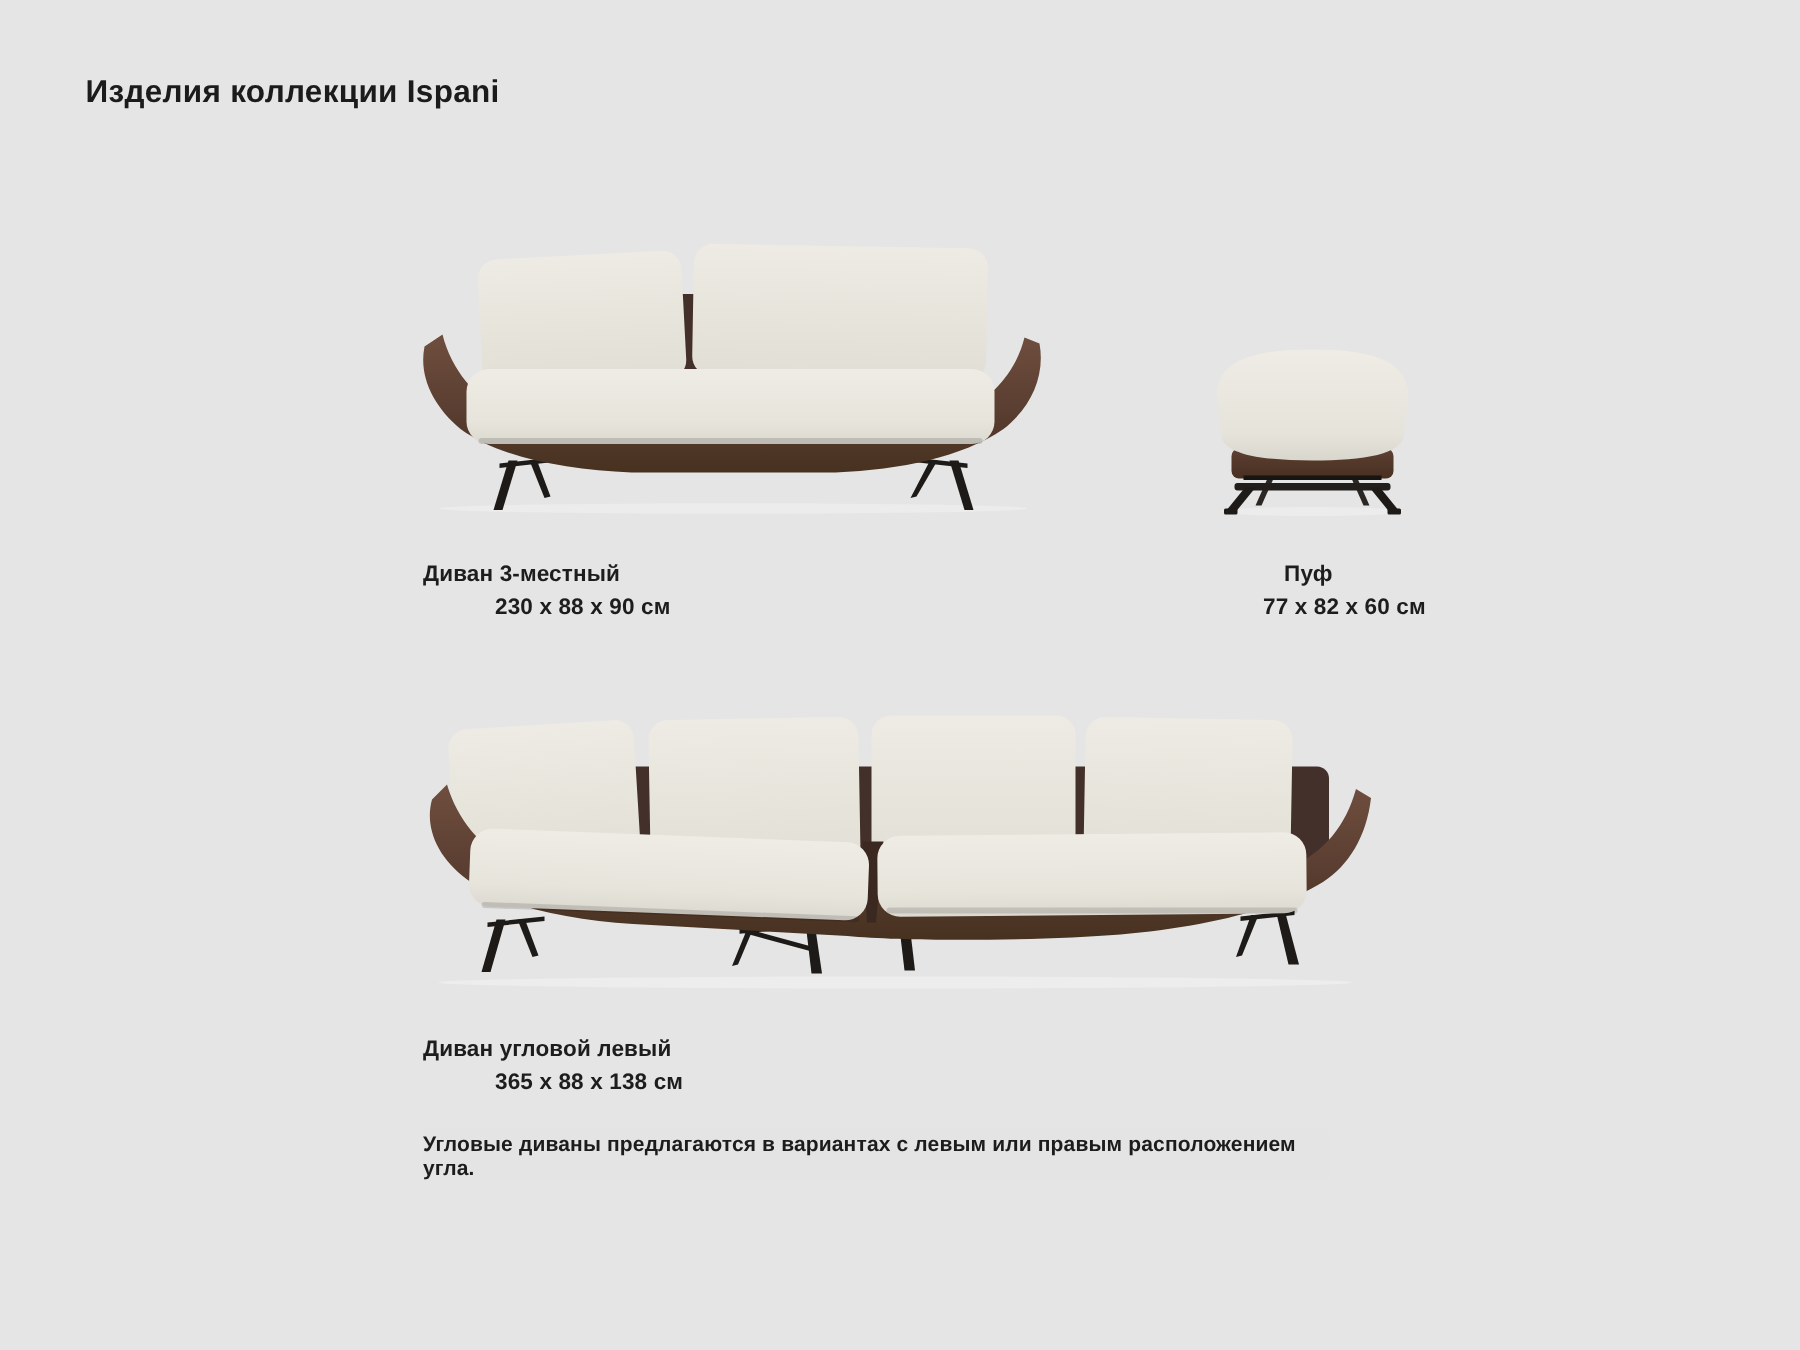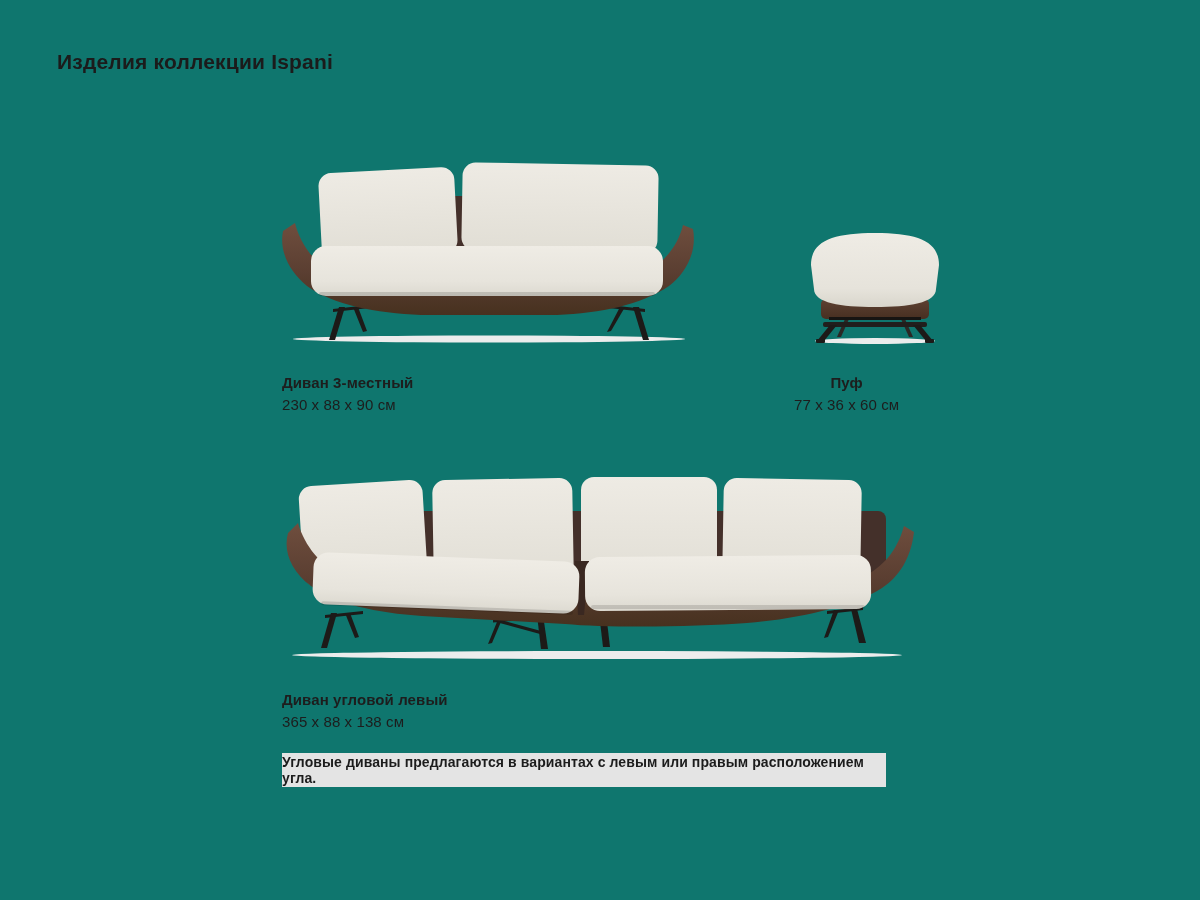--- a/index.html
+++ b/index.html
@@ -1,19 +1,19 @@
 <!DOCTYPE html>
 <html><head>
 <meta charset="utf-8">
 <style>
   html,body{margin:0;padding:0;background:#fff;}
   .page{
     position:relative;
     width:1200px;height:900px;
-    background:#0f766e;
+    background:#e5e5e5;
     font-family:"Liberation Sans","DejaVu Sans",sans-serif;
     color:#1d1d1d;
     overflow:hidden;
   }
   .page-title{
     position:absolute;left:57px;top:50px;
     font-size:21px;font-weight:600;letter-spacing:.2px;
     margin:0;color:#1b1b1b;
   }
   figure{margin:0;padding:0;position:absolute;}
@@ -21,21 +21,21 @@
   .img-pouf{left:797px;top:231px;width:156px;height:114px;}
   .img-corner{left:277px;top:461px;width:648px;height:200px;}
   .product-label{
     position:absolute;
     font-size:15px;line-height:21px;letter-spacing:.1px;
   }
   .label-sofa3{left:282px;top:372px;}
   .label-pouf{left:794px;top:372px;text-align:center;}
   .label-corner{left:282px;top:689px;}
   .p-name{font-weight:700;}
-  .p-dims{font-weight:400;margin-top:1px;}
+  .p-dims{font-weight:700;margin-top:1px;margin-left:48px;}
   .note-banner{
     position:absolute;left:282px;top:753px;width:604px;height:34px;
     background:#e4e4e4;
     display:flex;align-items:center;justify-content:flex-start;
     font-size:14px;font-weight:600;letter-spacing:.1px;
     color:#1c1c1c;
   }
   svg{display:block;}
 </style>
 </head>
@@ -125,21 +125,21 @@
     </svg>
   </figure>
 
   <div class="product-label label-sofa3">
     <div class="p-name">Диван 3-местный</div>
     <div class="p-dims">230 x 88 x 90 см</div>
   </div>
 
   <div class="product-label label-pouf">
     <div class="p-name">Пуф</div>
-    <div class="p-dims">77 x 36 x 60 см</div>
+    <div class="p-dims">77 x 82 x 60 см</div>
   </div>
 
   <figure class="img-corner">
     <svg width="648" height="200" viewBox="0 0 648 200">
       <defs>
         <linearGradient id="cr-leather" x1="0" y1="0" x2="0" y2="1">
           <stop offset="0" stop-color="#6f4e3e"></stop>
             <stop offset=".55" stop-color="#5a3e31"></stop>
             <stop offset="1" stop-color="#47311f"></stop>
         </linearGradient>

